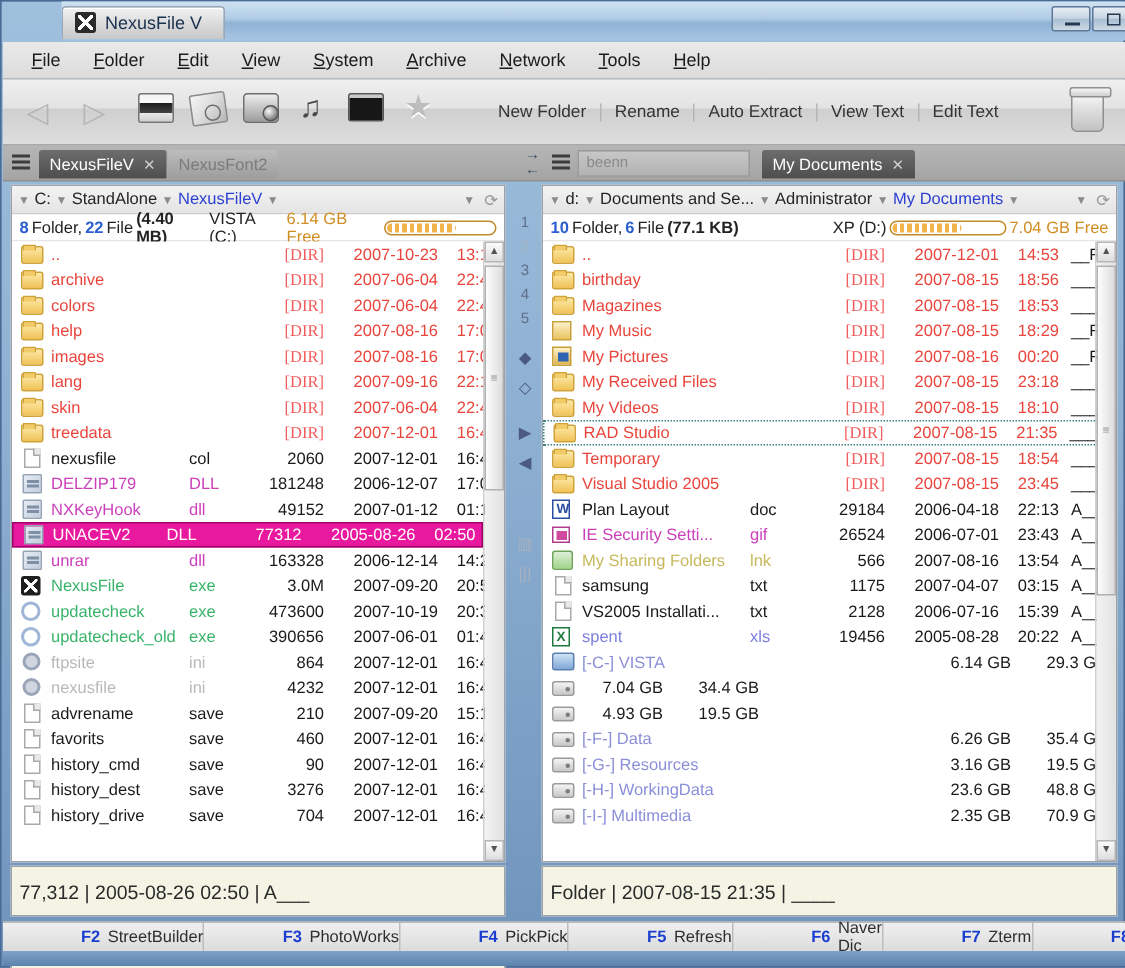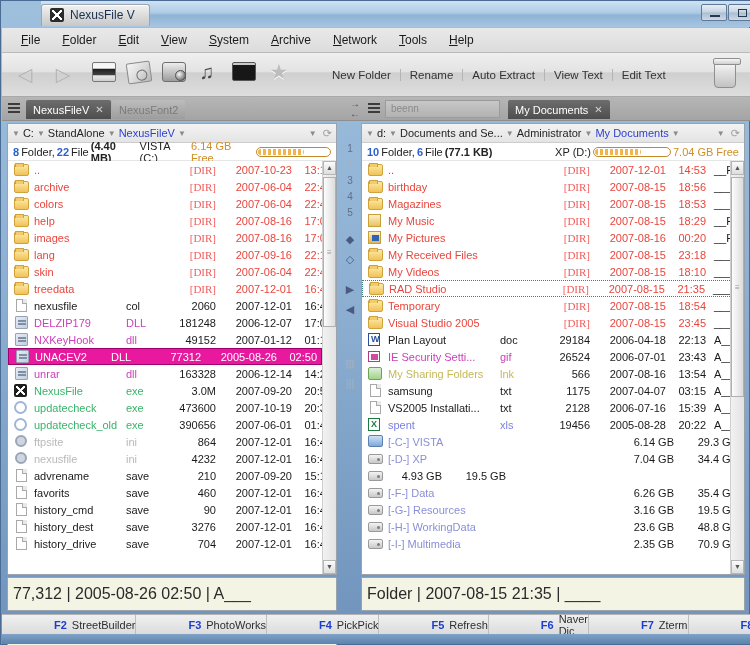--- a/index.html
+++ b/index.html
@@ -193,21 +193,21 @@
     background:linear-gradient(180deg,#fbfbfb,#dedede); border:1px solid #b6b6b6;
     font-size:7px; text-align:center; line-height:12px; color:#555;}
   .vs-up{top:0;} .vs-dn{bottom:0;}
   .vs-thumb { position:absolute; left:0; width:13px;
     background:linear-gradient(90deg,#fdfdfd,#dcdcdc); border:1px solid #b0b0b0; }
   .vs-thumb:after{content:"≡"; position:absolute; left:3px; top:50%; transform:translateY(-50%);
     font-size:8px; color:#999;}
 
   
   .statusbar { position:absolute; top:576px; height:19px;
-    background:#f4f4e4; border:1px solid #9aa3ad; font-size:16px; color:#2a2a2a;
+    background:#f4f4e4; border:1px solid #9aa3ad; font-size:13px; color:#2a2a2a;
     display:flex; align-items:center; padding:16px 5px; }
   #status-left { left:6px; width:330px; }
   #status-right{ left:360px; width:384px; }
   #status-left2 { position:absolute; left:6px; top:595px; width:330px; height:19px;
     background:#f4f4e4; border:1px solid #9aa3ad; font-size:10.5px; color:#2a2a2a;
     display:flex; align-items:center; padding:0 22px;margin-top:32px; }
 
   
   #midcol { position:absolute; left:340px; top:140px; width:18px; height:440px;
     display:flex; flex-direction:column; align-items:center; gap:0; }
@@ -797,21 +797,20 @@
             <span class="i-drivec" style="position: absolute;"></span>
           </span>
           <span class="nm c-drv">[-C-] VISTA</span>
           <span class="sz c-blk" style="flex: 0 0 60px; width: 60px;">6.14 GB</span>
           <span class="sz c-blk" style="flex: 0 0 64px; width: 64px;">29.3 GB</span>
         </div>
         <div class="row">
           <span class="ic">
             <span class="i-drive" style="position: absolute;"></span>
           </span>
-          <span class="nm c-drv">[-D-] XP</span>
           <span class="sz c-blk" style="flex: 0 0 60px; width: 60px;">7.04 GB</span>
           <span class="sz c-blk" style="flex: 0 0 64px; width: 64px;">34.4 GB</span>
         </div>
         <div class="row">
           <span class="ic">
             <span class="i-drive" style="position: absolute;"></span>
           </span>
           <span class="sz c-blk" style="flex: 0 0 60px; width: 60px;">4.93 GB</span>
           <span class="sz c-blk" style="flex: 0 0 64px; width: 64px;">19.5 GB</span>
         </div>

